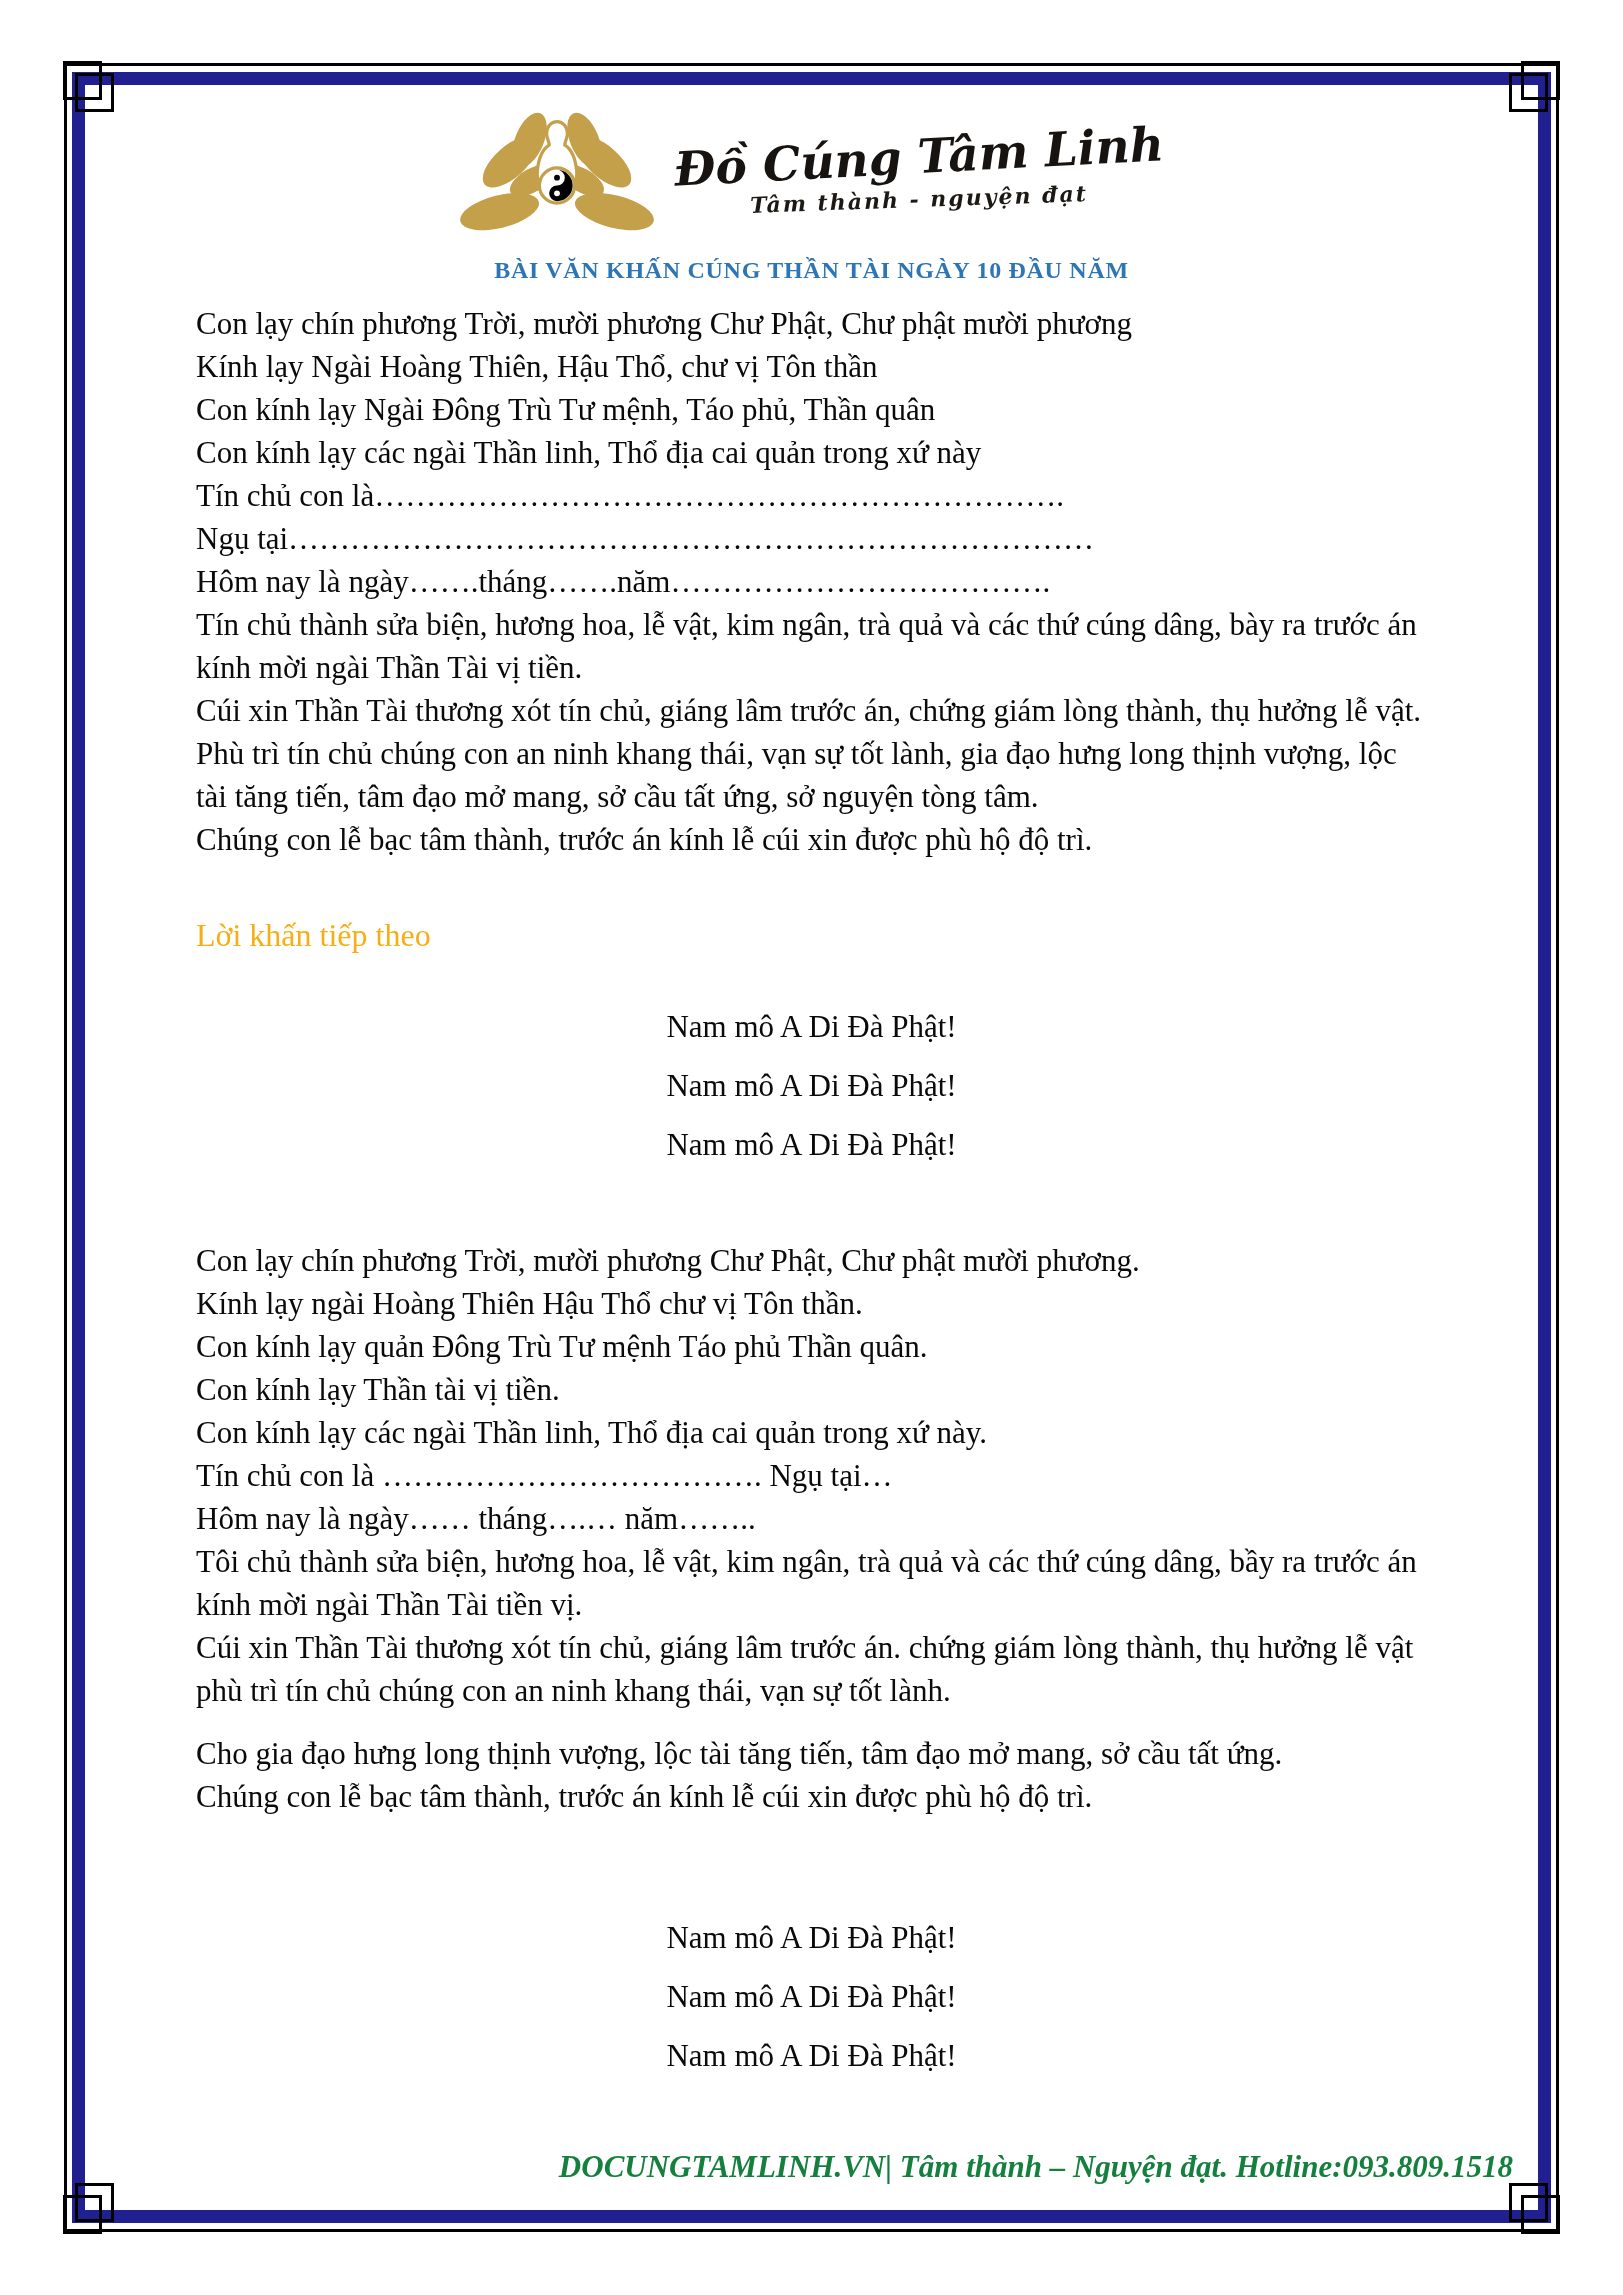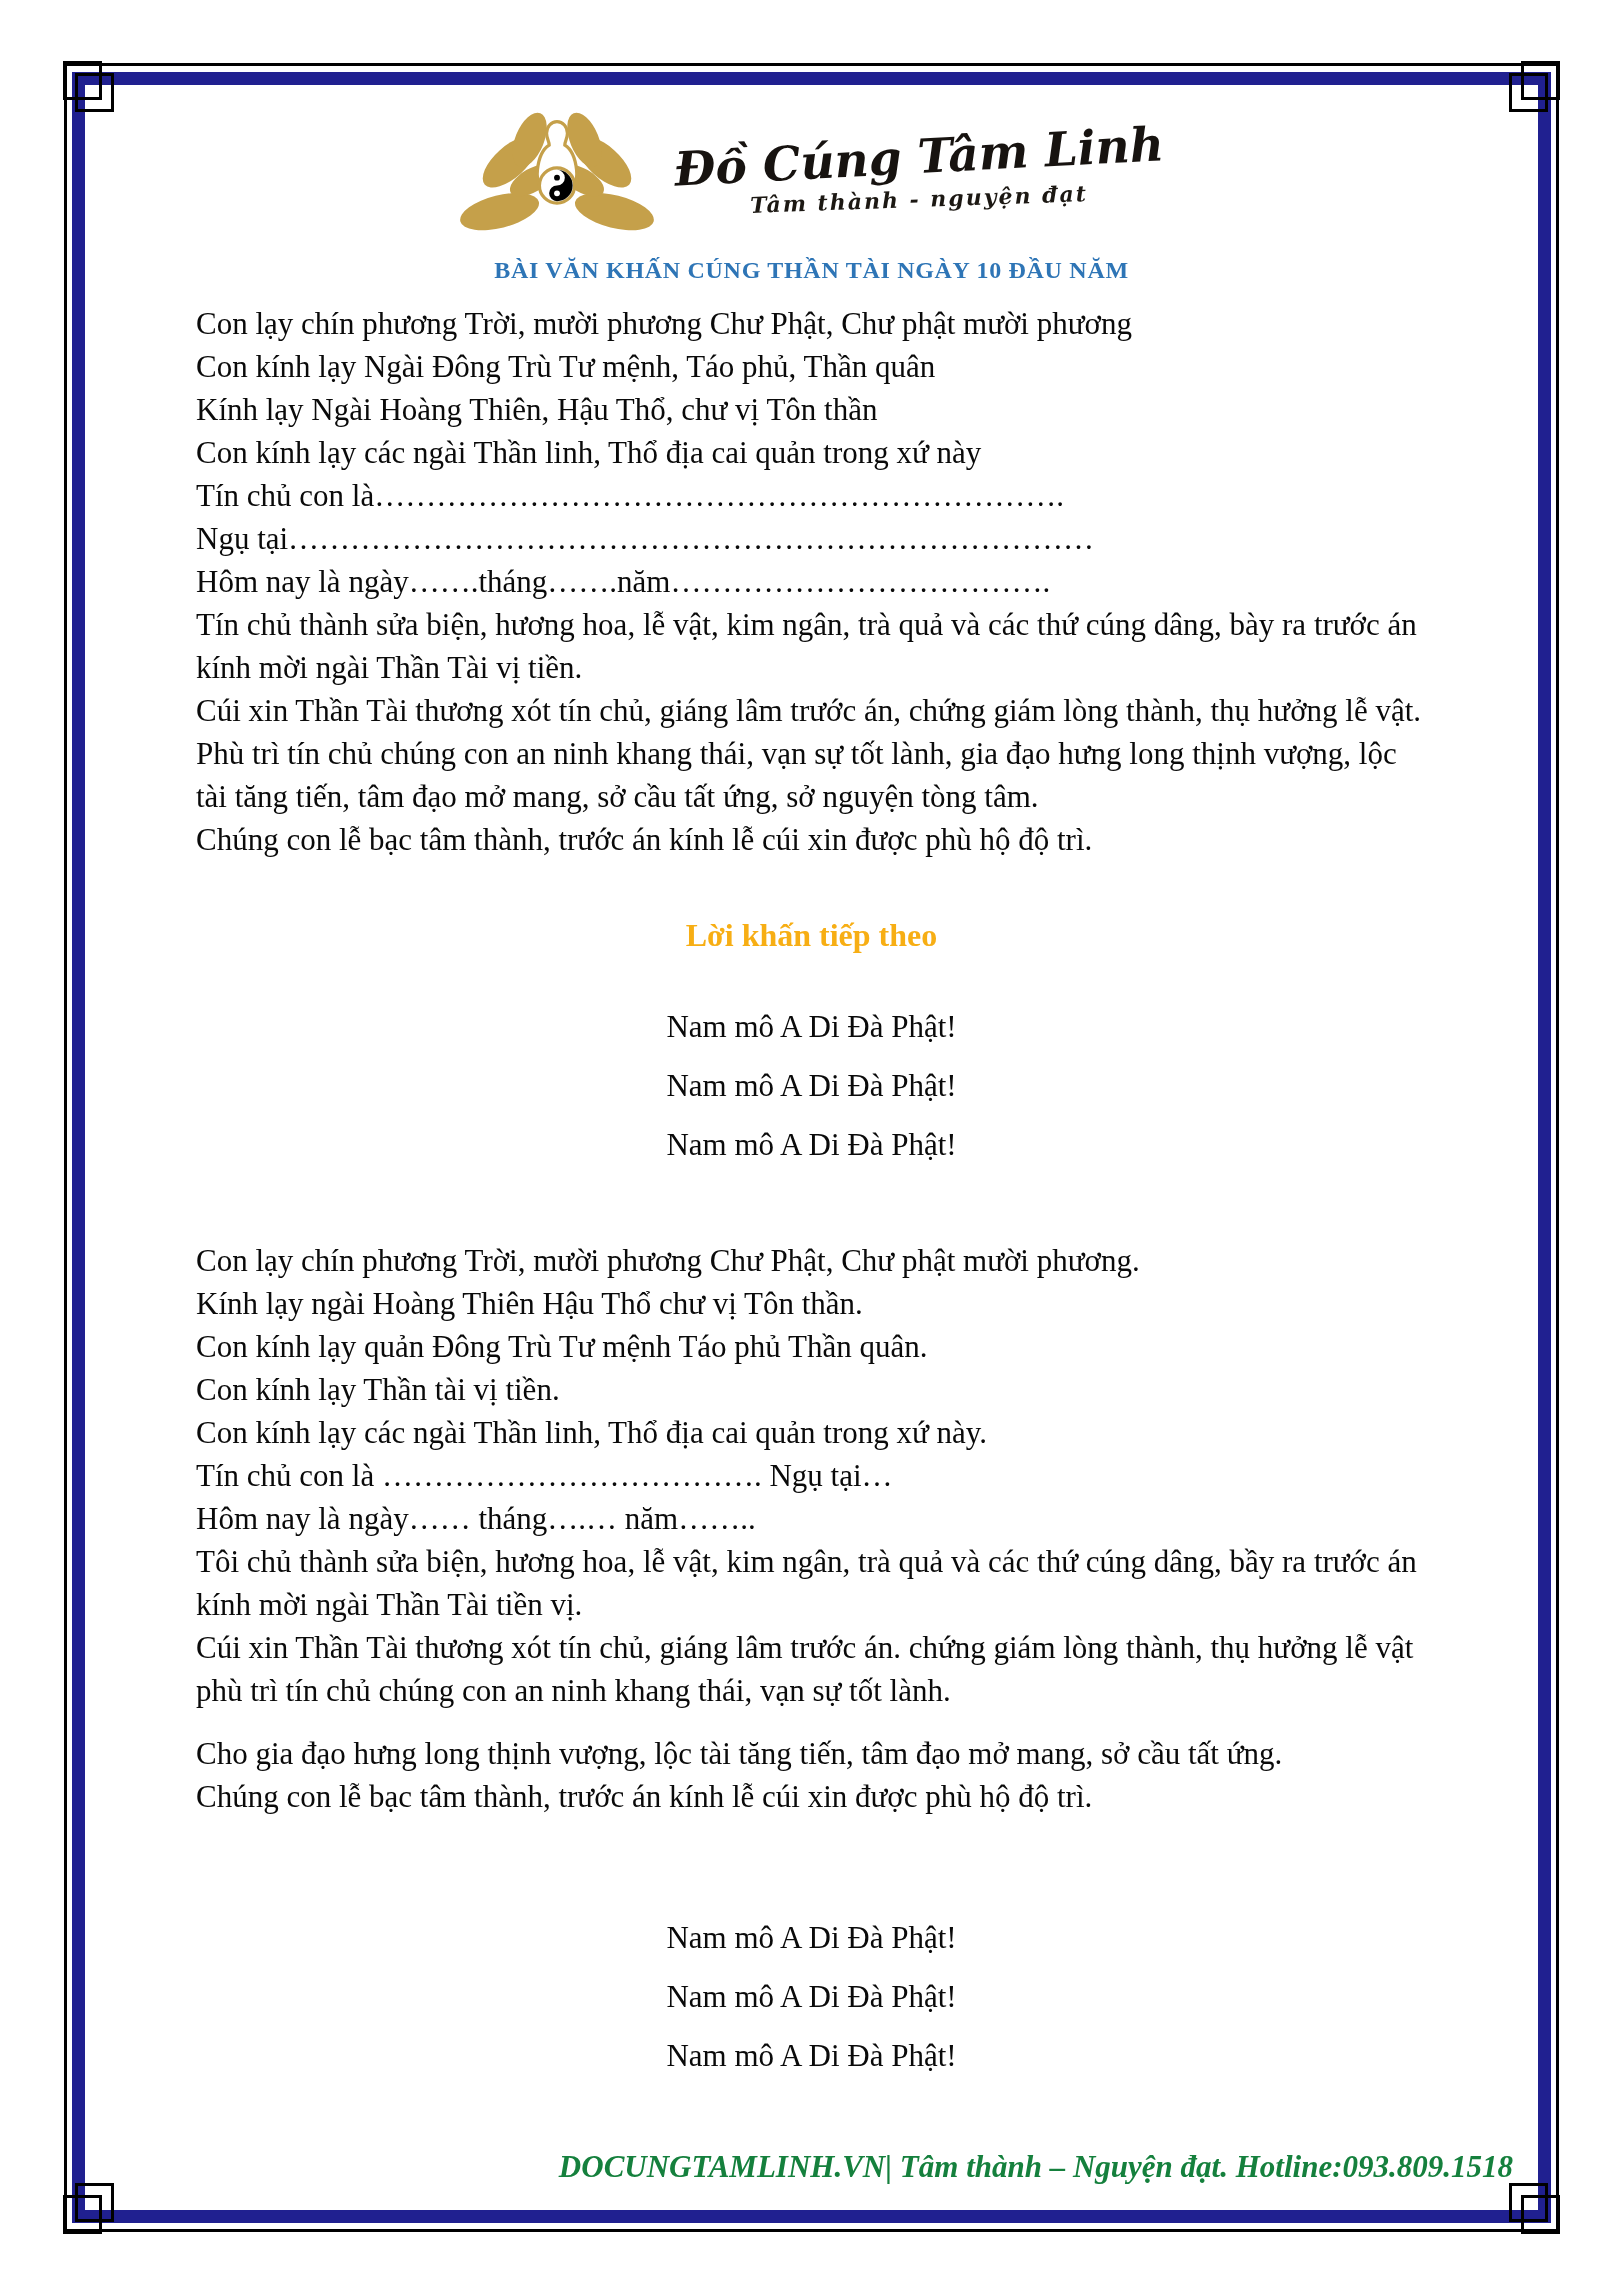--- a/index.html
+++ b/index.html
@@ -39,21 +39,21 @@
     font-family:"DejaVu Serif", serif;font-style:italic;font-weight:bold;
     font-size:22px;color:#1c1813;letter-spacing:2px;margin-top:3.9px;transform:rotate(-2deg);
   }
   .doc-title{
     margin:11.8px 0 18.3px 0;text-align:center;
     font-size:24px;font-weight:bold;color:#2E75B6;letter-spacing:0.7px;
     white-space:nowrap;
   }
   .prayer p{margin:0;font-size:31px;line-height:43px;}
   .subheading{
-    margin:56px 0 0 0;font-size:32px;font-weight:bold;color:#F7AE14;text-align:center;
+    margin:56px 0 0 0;font-size:32px;font-weight:normal;color:#F7AE14;
   }
   .chant{margin-top:51px;text-align:center;}
   .chant p{margin:16px;font-size:31px;line-height:43px;}
   .body2{margin-top:73px;}
   .body3{margin-top:20px;}
   .chant2{margin-top:98px;}
   .footer{
     position:absolute;right:110px;bottom:110px;
     font-size:31px;font-weight:bold;font-style:italic;color:#15803d;
     white-space:nowrap;
@@ -105,22 +105,22 @@
       <div class="logo-text">
         <div class="brand-script">Đồ Cúng Tâm Linh</div>
         <div class="brand-tagline">Tâm thành - nguyện đạt</div>
       </div>
     </div>
 
     <h1 class="doc-title">BÀI VĂN KHẤN CÚNG THẦN TÀI NGÀY 10 ĐẦU NĂM</h1>
 
     <div class="prayer body1">
         <p>Con lạy chín phương Trời, mười phương Chư Phật, Chư phật mười phương</p>
+        <p>Kính lạy Ngài Hoàng Thiên, Hậu Thổ, chư vị Tôn thần</p>
         <p>Con kính lạy Ngài Đông Trù Tư mệnh, Táo phủ, Thần quân</p>
-        <p>Kính lạy Ngài Hoàng Thiên, Hậu Thổ, chư vị Tôn thần</p>
         <p>Con kính lạy các ngài Thần linh, Thổ địa cai quản trong xứ này</p>
         <p>Tín chủ con là………………………………………………………….</p>
         <p>Ngụ tại……………………………………………………………………</p>
         <p>Hôm nay là ngày…….tháng…….năm……………………………….</p>
         <p>Tín chủ thành sửa biện, hương hoa, lễ vật, kim ngân, trà quả và các thứ cúng dâng, bày ra trước án kính mời ngài Thần Tài vị tiền.</p>
         <p>Cúi xin Thần Tài thương xót tín chủ, giáng lâm trước án, chứng giám lòng thành, thụ hưởng lễ vật. Phù trì tín chủ chúng con an ninh khang thái, vạn sự tốt lành, gia đạo hưng long thịnh vượng, lộc tài tăng tiến, tâm đạo mở mang, sở cầu tất ứng, sở nguyện tòng tâm.</p>
         <p>Chúng con lễ bạc tâm thành, trước án kính lễ cúi xin được phù hộ độ trì.</p>
       </div>
 
     <h2 class="subheading">Lời khấn tiếp theo</h2>

